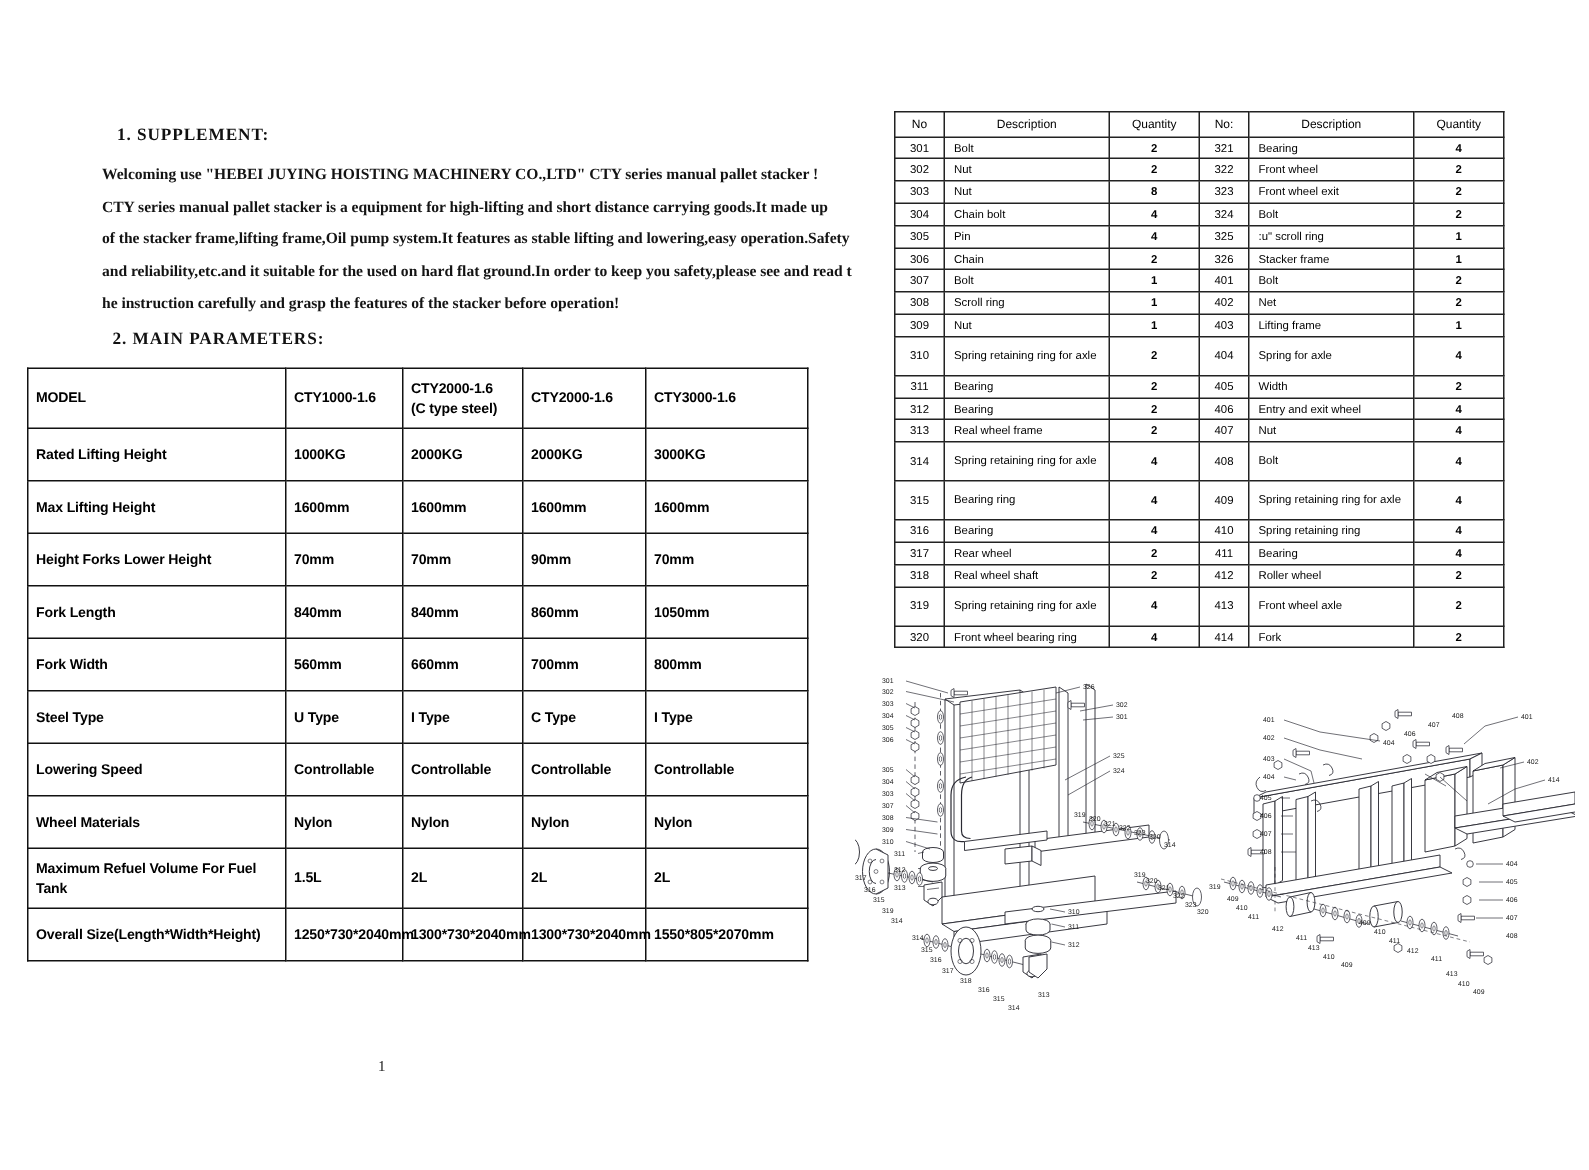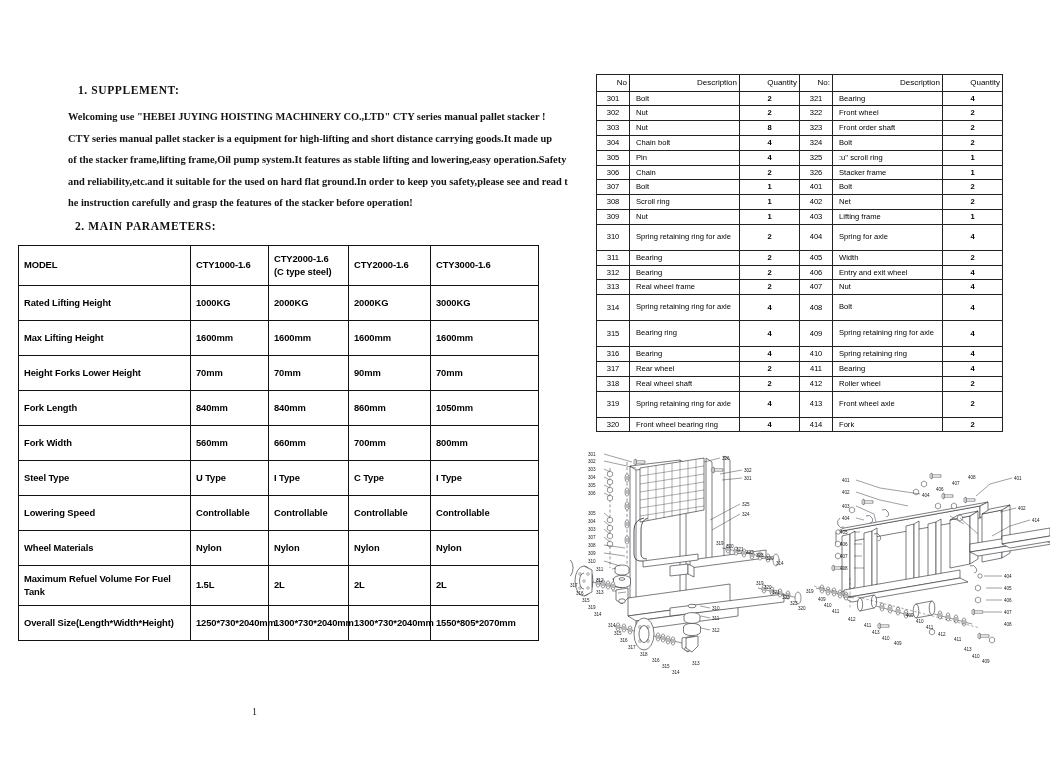--- a/index.html
+++ b/index.html
@@ -107,21 +107,21 @@
   }
   table.parts th, table.parts td {
     border: 1px solid #222;
     font-size: 7.6px;
     color: #000;
     padding: 1px 3px;
     line-height: 9.6px;
     font-weight: normal;
   }
   table.parts th {
-    text-align: right;
+    text-align: center;
     font-weight: normal;
     font-size: 8px;
     padding: 3px 2px;
   }
   table.parts col.pno   { width: 33px; }
   table.parts col.pdesc { width: 110px; }
   table.parts col.pqty  { width: 60px; }
   table.parts td.no     { text-align: center; }
   table.parts td.qty    { text-align: center; font-weight: bold; }
   table.parts td.desc   { text-align: left; padding-left: 6px; margin-left: 20px; }
@@ -294,21 +294,21 @@
             <td class="qty">2</td>
             <td class="no">322</td>
             <td class="desc">Front wheel</td>
             <td class="qty">2</td>
           </tr>
           <tr>
             <td class="no">303</td>
             <td class="desc">Nut</td>
             <td class="qty">8</td>
             <td class="no">323</td>
-            <td class="desc">Front order shaft</td>
+            <td class="desc">Front wheel exit</td>
             <td class="qty">2</td>
           </tr>
           <tr>
             <td class="no">304</td>
             <td class="desc">Chain bolt</td>
             <td class="qty">4</td>
             <td class="no">324</td>
             <td class="desc">Bolt</td>
             <td class="qty">2</td>
           </tr>

